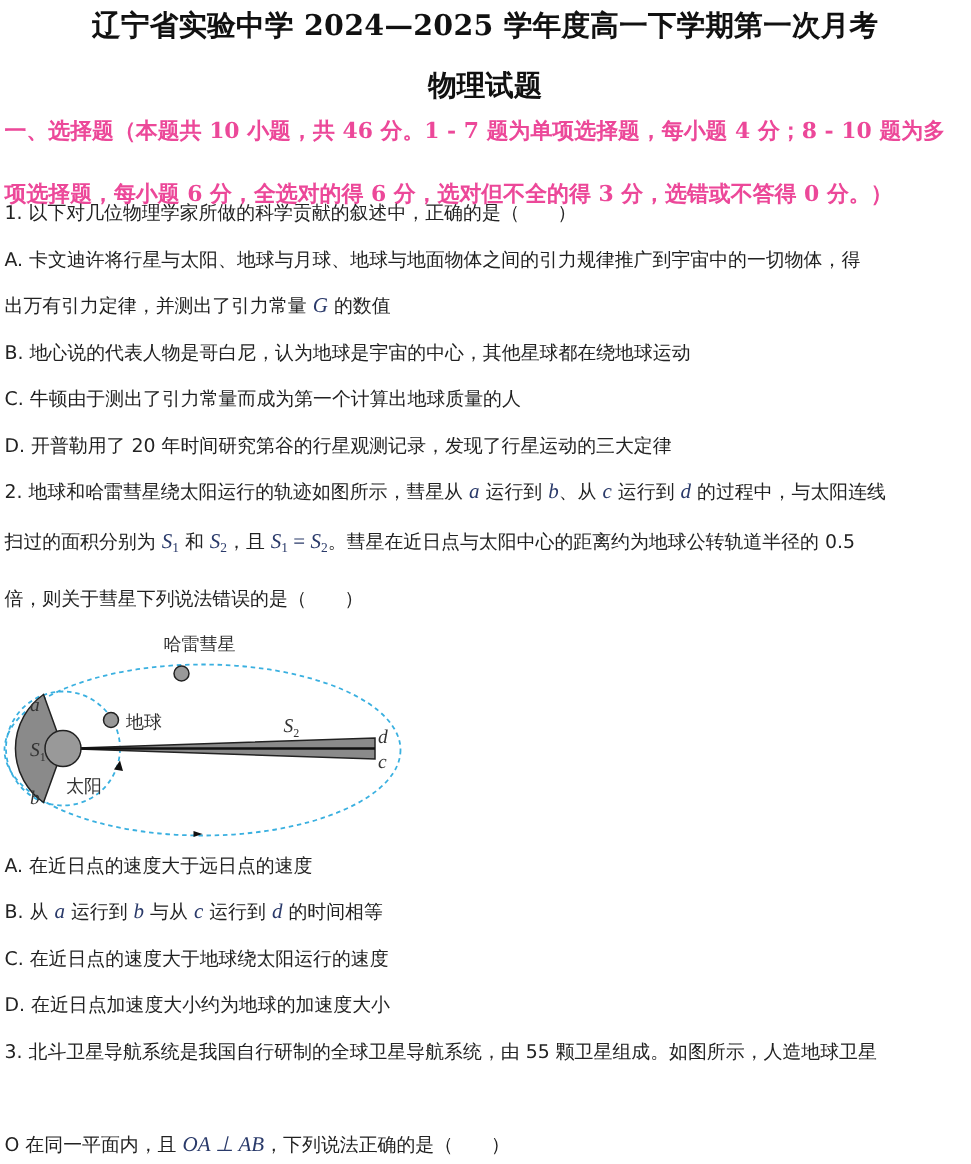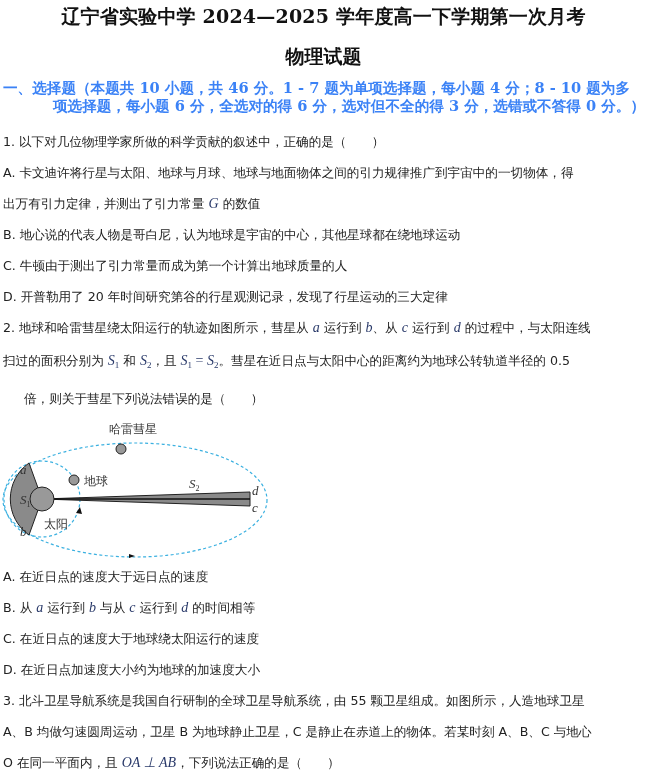--- a/index.html
+++ b/index.html
@@ -12,21 +12,21 @@
   .title {
     position: absolute; left: 0; width: 647px; text-align: center;
     font-family: "DejaVu Serif", "Liberation Serif", serif;
     font-weight: bold; color: #111;
   }
   .title-main { top: 4px; font-size: 19px; letter-spacing: 0.2px; }
   .title-sub { top: 44px; font-size: 19px; }
   .section {
     position: absolute; left: 3px; width: 642px;
     font-family: "DejaVu Serif", "Liberation Serif", serif;
-    font-weight: bold; font-size: 14.6px; line-height: 28px; color: #3b82f6;
+    font-weight: bold; font-size: 14.6px; line-height: 28px; color: #ec4899;
     white-space: nowrap;
   }
   .line {
     position: absolute; left: 3px; white-space: nowrap;
     font-size: 12.6px; line-height: 18px; color: #222;
   }
   .var { font-family: "Liberation Serif", serif; font-style: italic; color: #2a3a6a; font-size: 14px; }
   sub { font-size: 9px; vertical-align: -3px; font-style: normal; }
   .diagram { position: absolute; left: 0; top: 415px; width: 280px; height: 145px; }
   .diagram svg { width: 280px; height: 145px; display: block; }
@@ -35,38 +35,38 @@
 </style>
 </head>
 <body>
 
 <div class="page">
 
   <div class="title title-main">辽宁省实验中学 2024—2025 学年度高一下学期第一次月考</div>
   <div class="title title-sub">物理试题</div>
 
   <div class="section" style="top:74px;">一、选择题（本题共 10 小题，共 46 分。1 - 7 题为单项选择题，每小题 4 分；8 - 10 题为多</div>
-  <div class="section" style="top:92px;text-align:right;">项选择题，每小题 6 分，全选对的得 6 分，选对但不全的得 3 分，选错或不答得 0 分。）</div>
+  <div class="section" style="top:116px;">项选择题，每小题 6 分，全选对的得 6 分，选对但不全的得 3 分，选错或不答得 0 分。）</div>
 
   <div class="line" style="top:133px;">1. 以下对几位物理学家所做的科学贡献的叙述中，正确的是（　　）</div>
   <div class="line" style="top:164px;">A. 卡文迪许将行星与太阳、地球与月球、地球与地面物体之间的引力规律推广到宇宙中的一切物体，得</div>
   <div class="line" style="top:195px;">
     <span>出万有引力定律，并测出了引力常量 </span><span class="var">G</span><span> 的数值</span>
   </div>
   <div class="line" style="top:226px;">B. 地心说的代表人物是哥白尼，认为地球是宇宙的中心，其他星球都在绕地球运动</div>
   <div class="line" style="top:257px;text-align:right;">C. 牛顿由于测出了引力常量而成为第一个计算出地球质量的人</div>
   <div class="line" style="top:288px;">D. 开普勒用了 20 年时间研究第谷的行星观测记录，发现了行星运动的三大定律</div>
 
   <div class="line" style="top:319px;">
     <span>2. 地球和哈雷彗星绕太阳运行的轨迹如图所示，彗星从 </span><span class="var">a</span><span> 运行到 </span><span class="var">b</span><span>、从 </span><span class="var">c</span><span> 运行到 </span><span class="var">d</span><span> 的过程中，与太阳连线</span>
   </div>
   <div class="line" style="top:352px;">
     <span>扫过的面积分别为 </span><span class="var"><span>S</span><sub>1</sub></span><span> 和 </span><span class="var"><span>S</span><sub>2</sub></span><span>，且 </span><span class="var"><span>S</span><sub>1</sub><span style="font-style:normal"> = </span><span>S</span><sub>2</sub></span><span>。彗星在近日点与太阳中心的距离约为地球公转轨道半径的 0.5</span>
   </div>
-  <div class="line" style="top:390px;margin-left:21px;">倍，则关于彗星下列说法错误的是（　　）</div>
+  <div class="line" style="top:390px;">倍，则关于彗星下列说法错误的是（　　）</div>
 
   <div class="diagram">
     <svg viewBox="0 0 280 145" xmlns="http://www.w3.org/2000/svg">
 
       <ellipse cx="135" cy="85" rx="132" ry="57" fill="none" stroke="#3ab0e0" stroke-width="1.2" stroke-dasharray="3,2.5"></ellipse>
 
       <circle cx="42" cy="84" r="38" fill="none" stroke="#3ab0e0" stroke-width="1.2" stroke-dasharray="3,2.5"></circle>
 
       <path d="M42,84 L29,48 A44,44 0 0,0 29,120 Z" fill="#8a8a8a" stroke="#222" stroke-width="1"></path>
 
@@ -95,18 +95,17 @@
   </div>
 
   <div class="line" style="top:599px;">
     <span>B. 从 </span><span class="var">a</span><span> 运行到 </span><span class="var">b</span><span> 与从 </span><span class="var">c</span><span> 运行到 </span><span class="var">d</span><span> 的时间相等</span>
   </div>
   <div class="line" style="top:568px;">A. 在近日点的速度大于远日点的速度</div>
   <div class="line" style="top:661px;">D. 在近日点加速度大小约为地球的加速度大小</div>
   <div class="line" style="top:630px;">C. 在近日点的速度大于地球绕太阳运行的速度</div>
 
   <div class="line" style="top:692px;">3. 北斗卫星导航系统是我国自行研制的全球卫星导航系统，由 55 颗卫星组成。如图所示，人造地球卫星</div>
-  <div class="line" style="top:723px;">A、B 均做匀速圆周运动，卫星 B 为地球静止卫星，C 是静止在赤道上的物体。若某时刻 A、B、C 与地心</div>
   <div class="line" style="top:754px;">
     <span>O 在同一平面内，且 </span><span class="var">OA ⊥ AB</span><span>，下列说法正确的是（　　）</span>
   </div>
 
 </div>
 
 </body></html>

